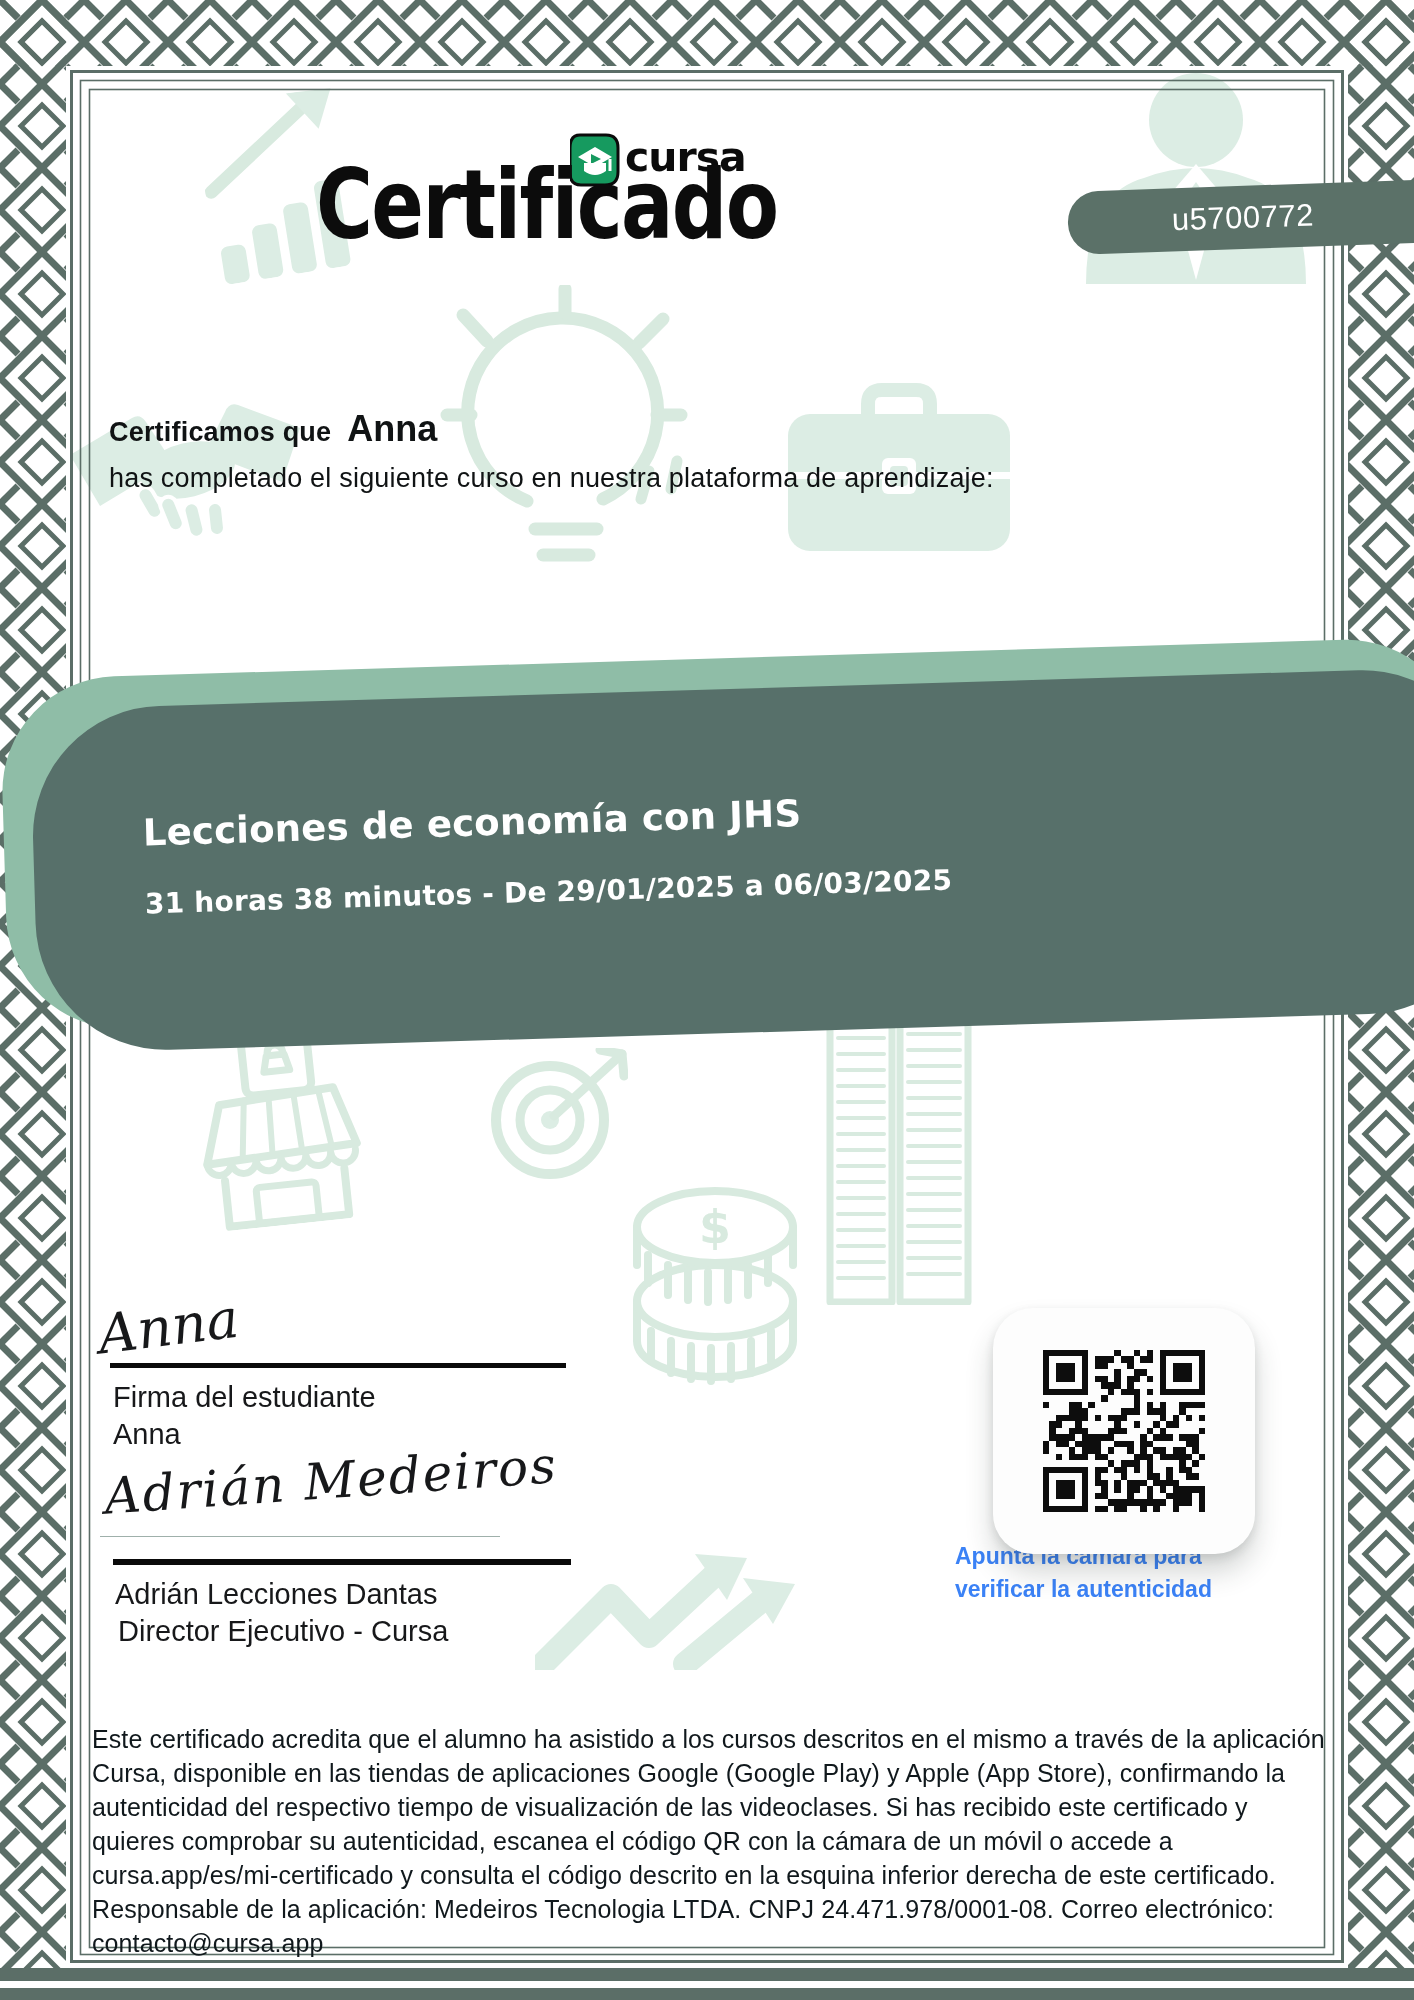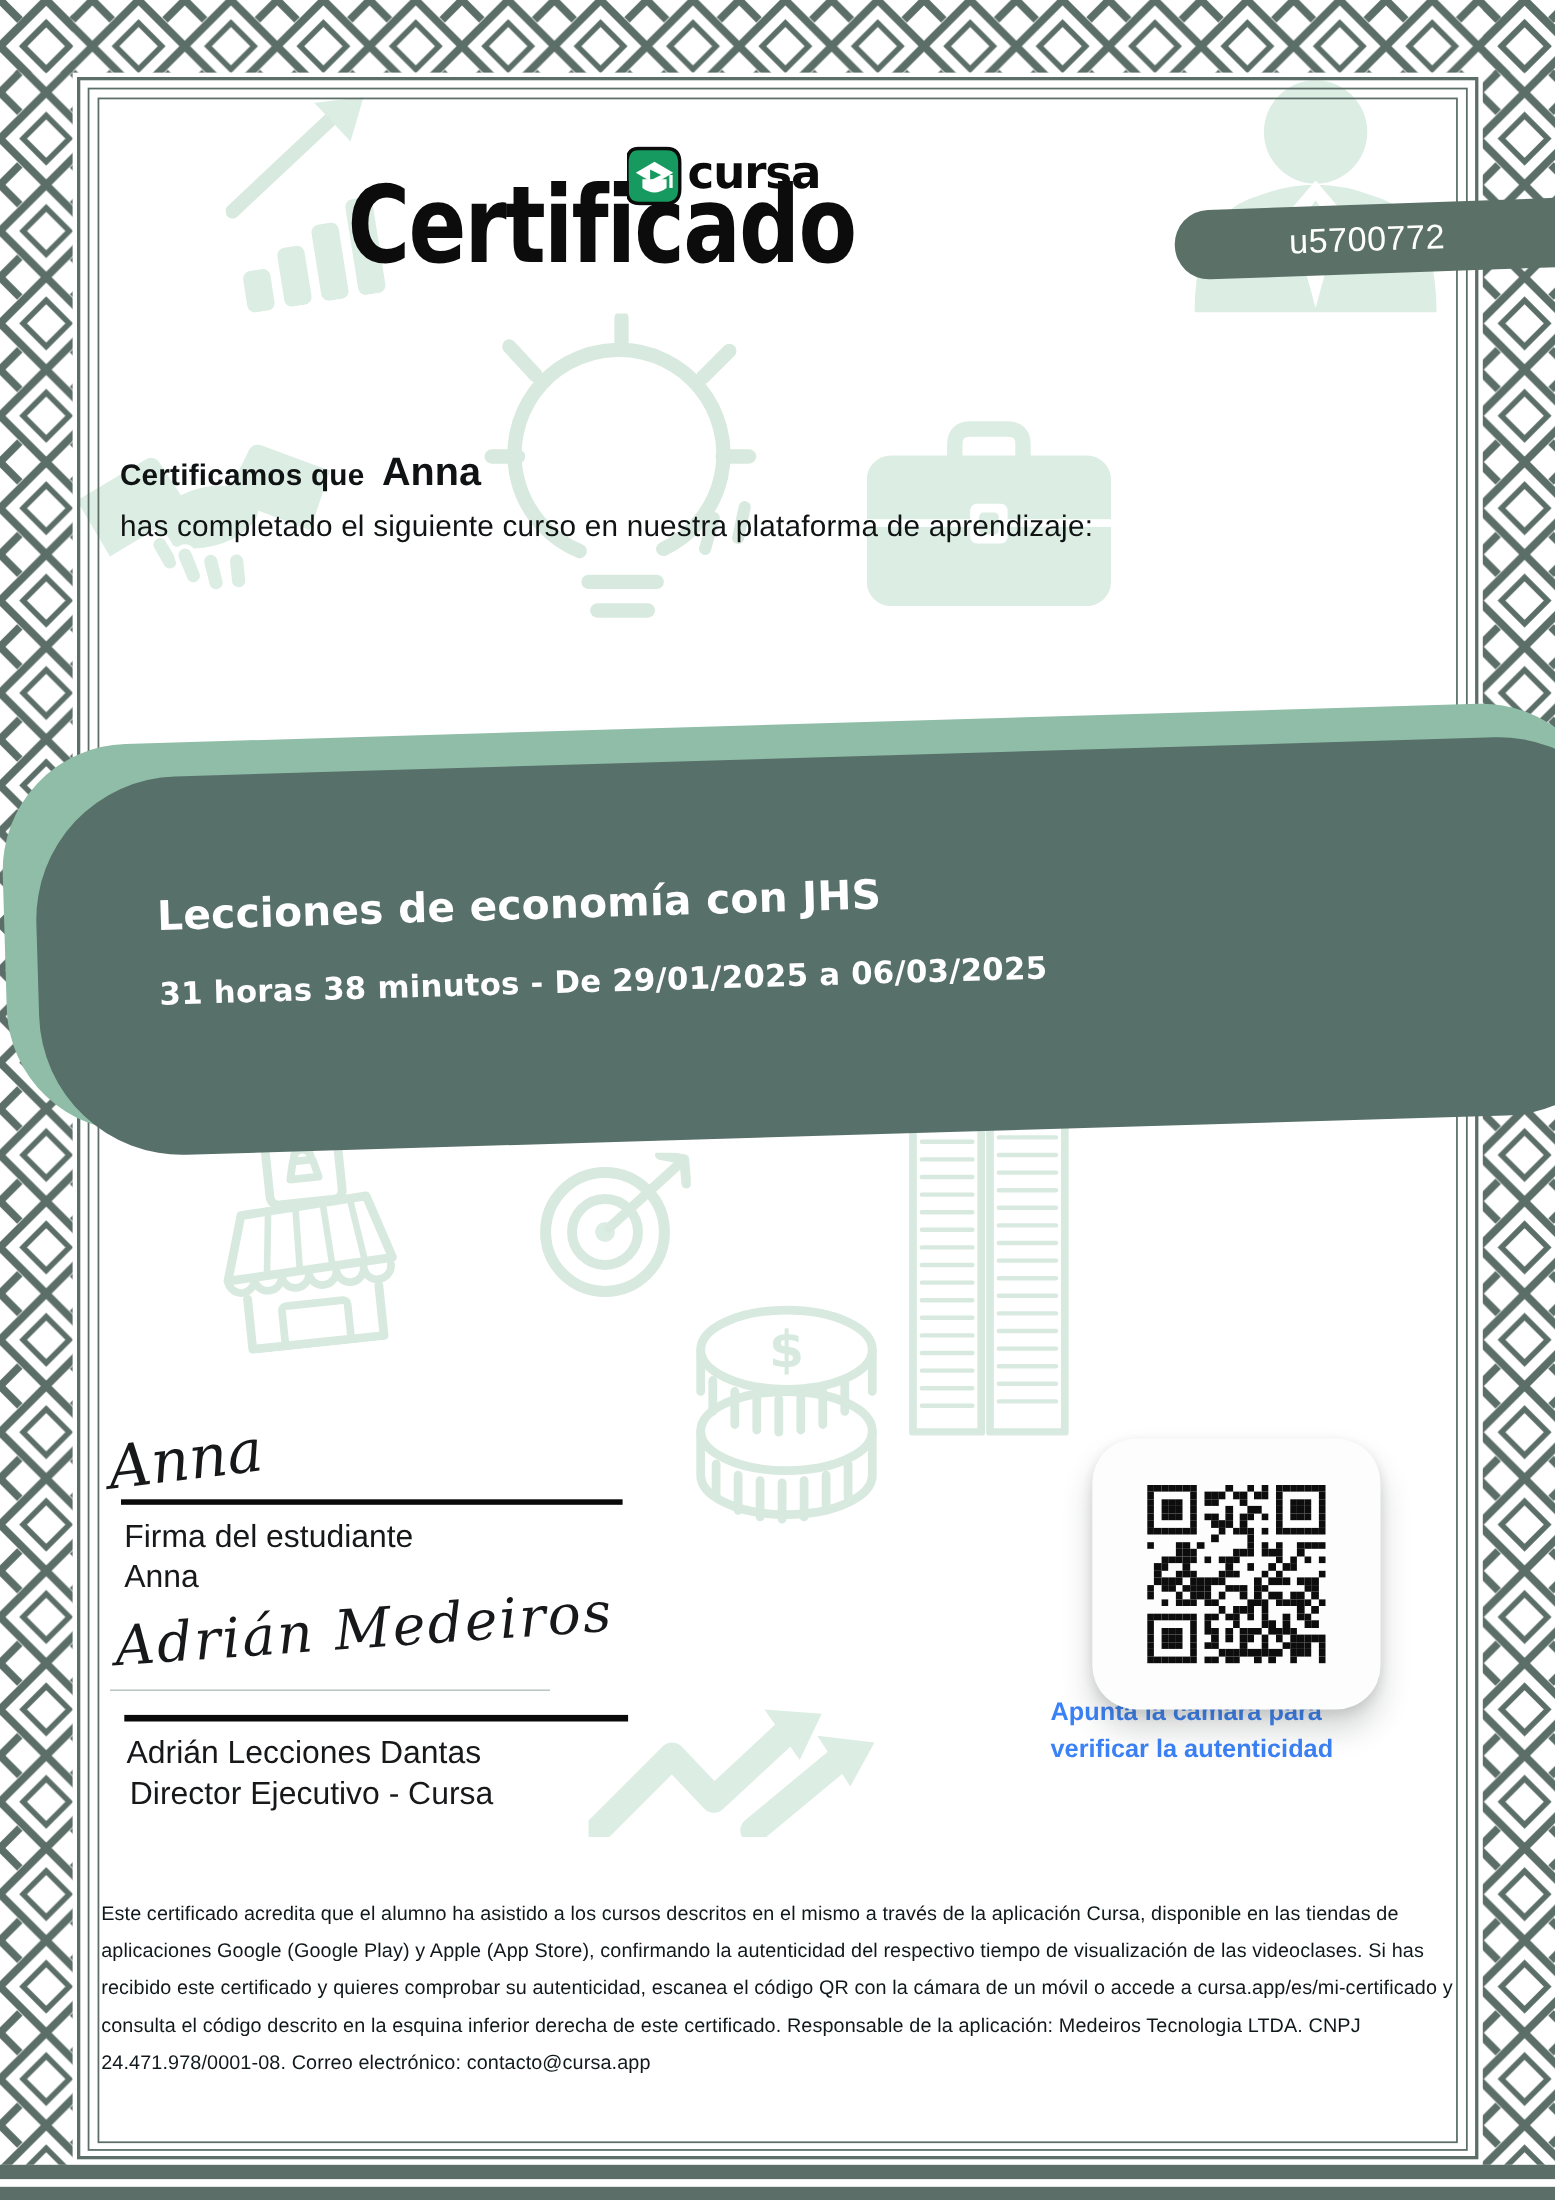--- a/index.html
+++ b/index.html
@@ -62,21 +62,21 @@
   .qr-card{position:absolute;left:993px;top:1308px;width:262px;height:246px;background:#fdfdfd;border-radius:40px;
     box-shadow:0 18px 28px rgba(40,50,46,.20), 0 4px 10px rgba(40,50,46,.12);z-index:4;
     display:flex;align-items:center;justify-content:center}
   .qr-grid{display:grid;grid-template-columns:repeat(25,6.5px);grid-auto-rows:6.5px}
   .qr-grid i{display:block}
   .qr-grid i.on{background:#0d0d0d}
   .qr-caption{position:absolute;left:955px;top:1540px;width:340px;text-align:left;
     font-weight:700;font-size:23px;color:#3b82f6;line-height:33px}
 
   
-  .footer-text{position:absolute;left:92px;top:1722px;width:1242px;font-size:18px;line-height:34px;color:#10181c;letter-spacing:.1px}
+  .footer-text{position:absolute;left:92px;top:1722px;width:1242px;font-size:25px;line-height:34px;color:#10181c;letter-spacing:.1px}
 
   .mintfill{fill:var(--mint)}
   .mintstroke{stroke:var(--mint-stroke);fill:none;stroke-linecap:round;stroke-linejoin:round}
 </style>
 </head>
 <body>
 
 <div class="page">
 
   <div class="icon-layer">

